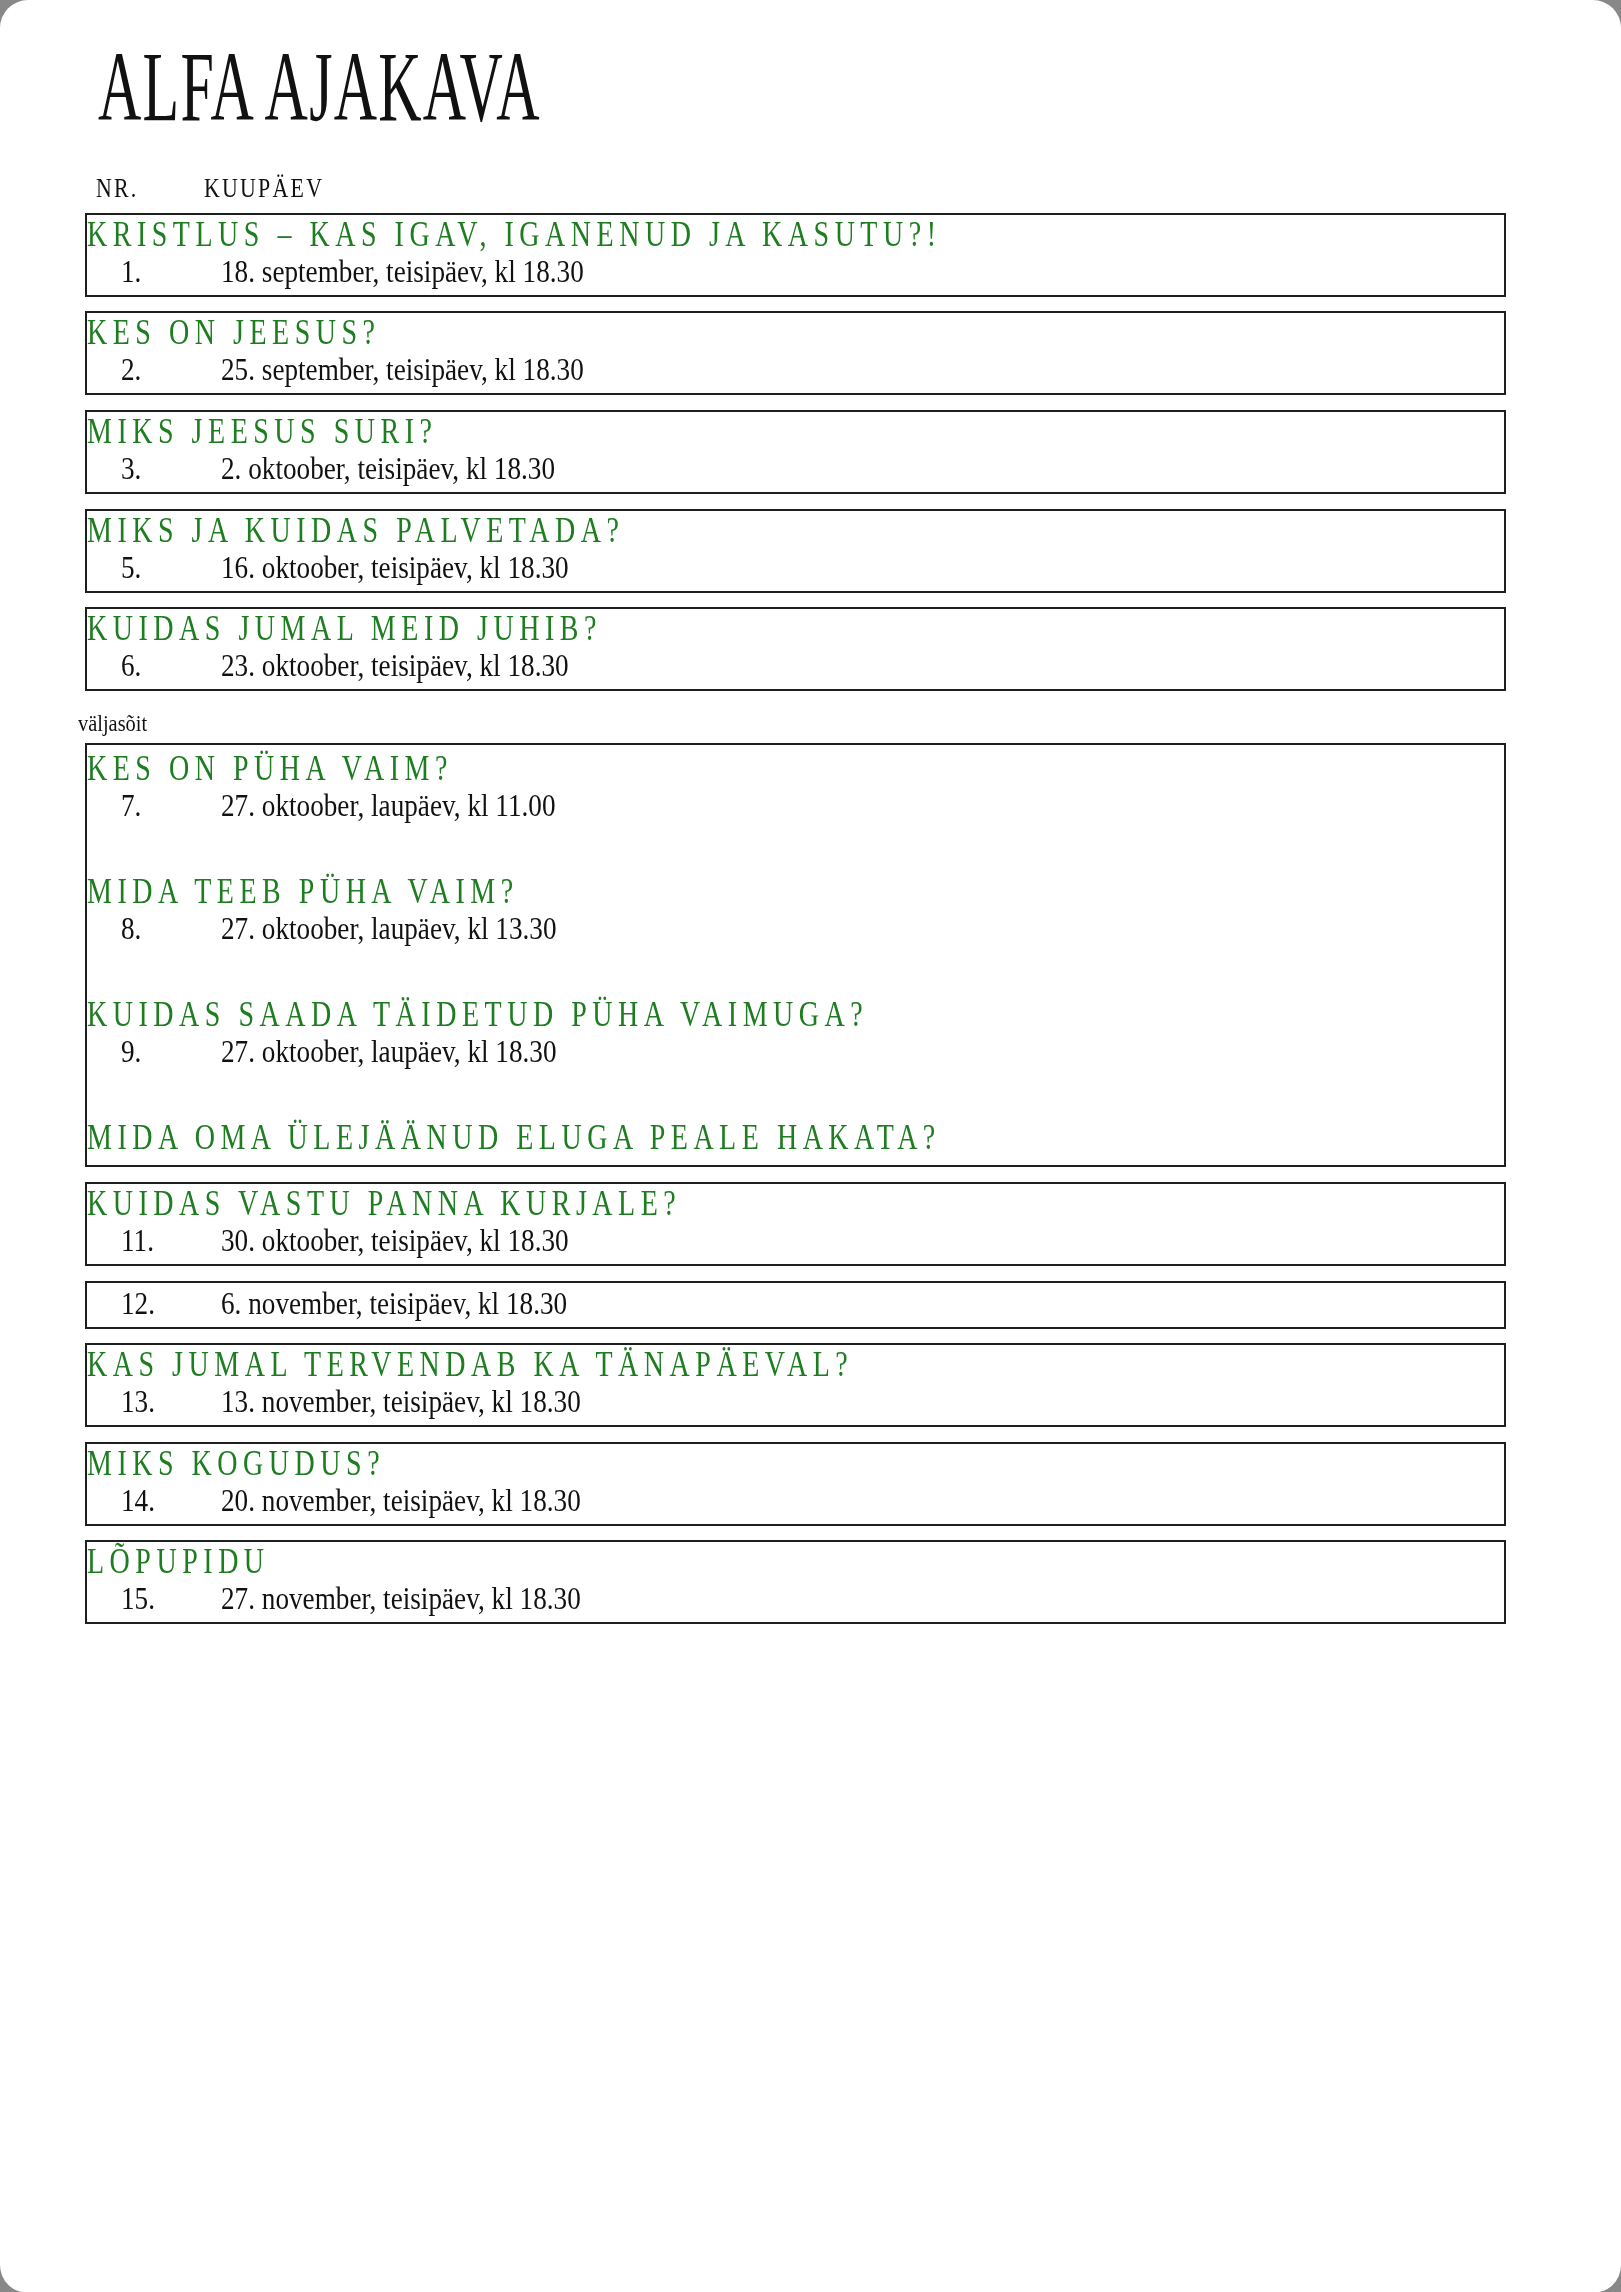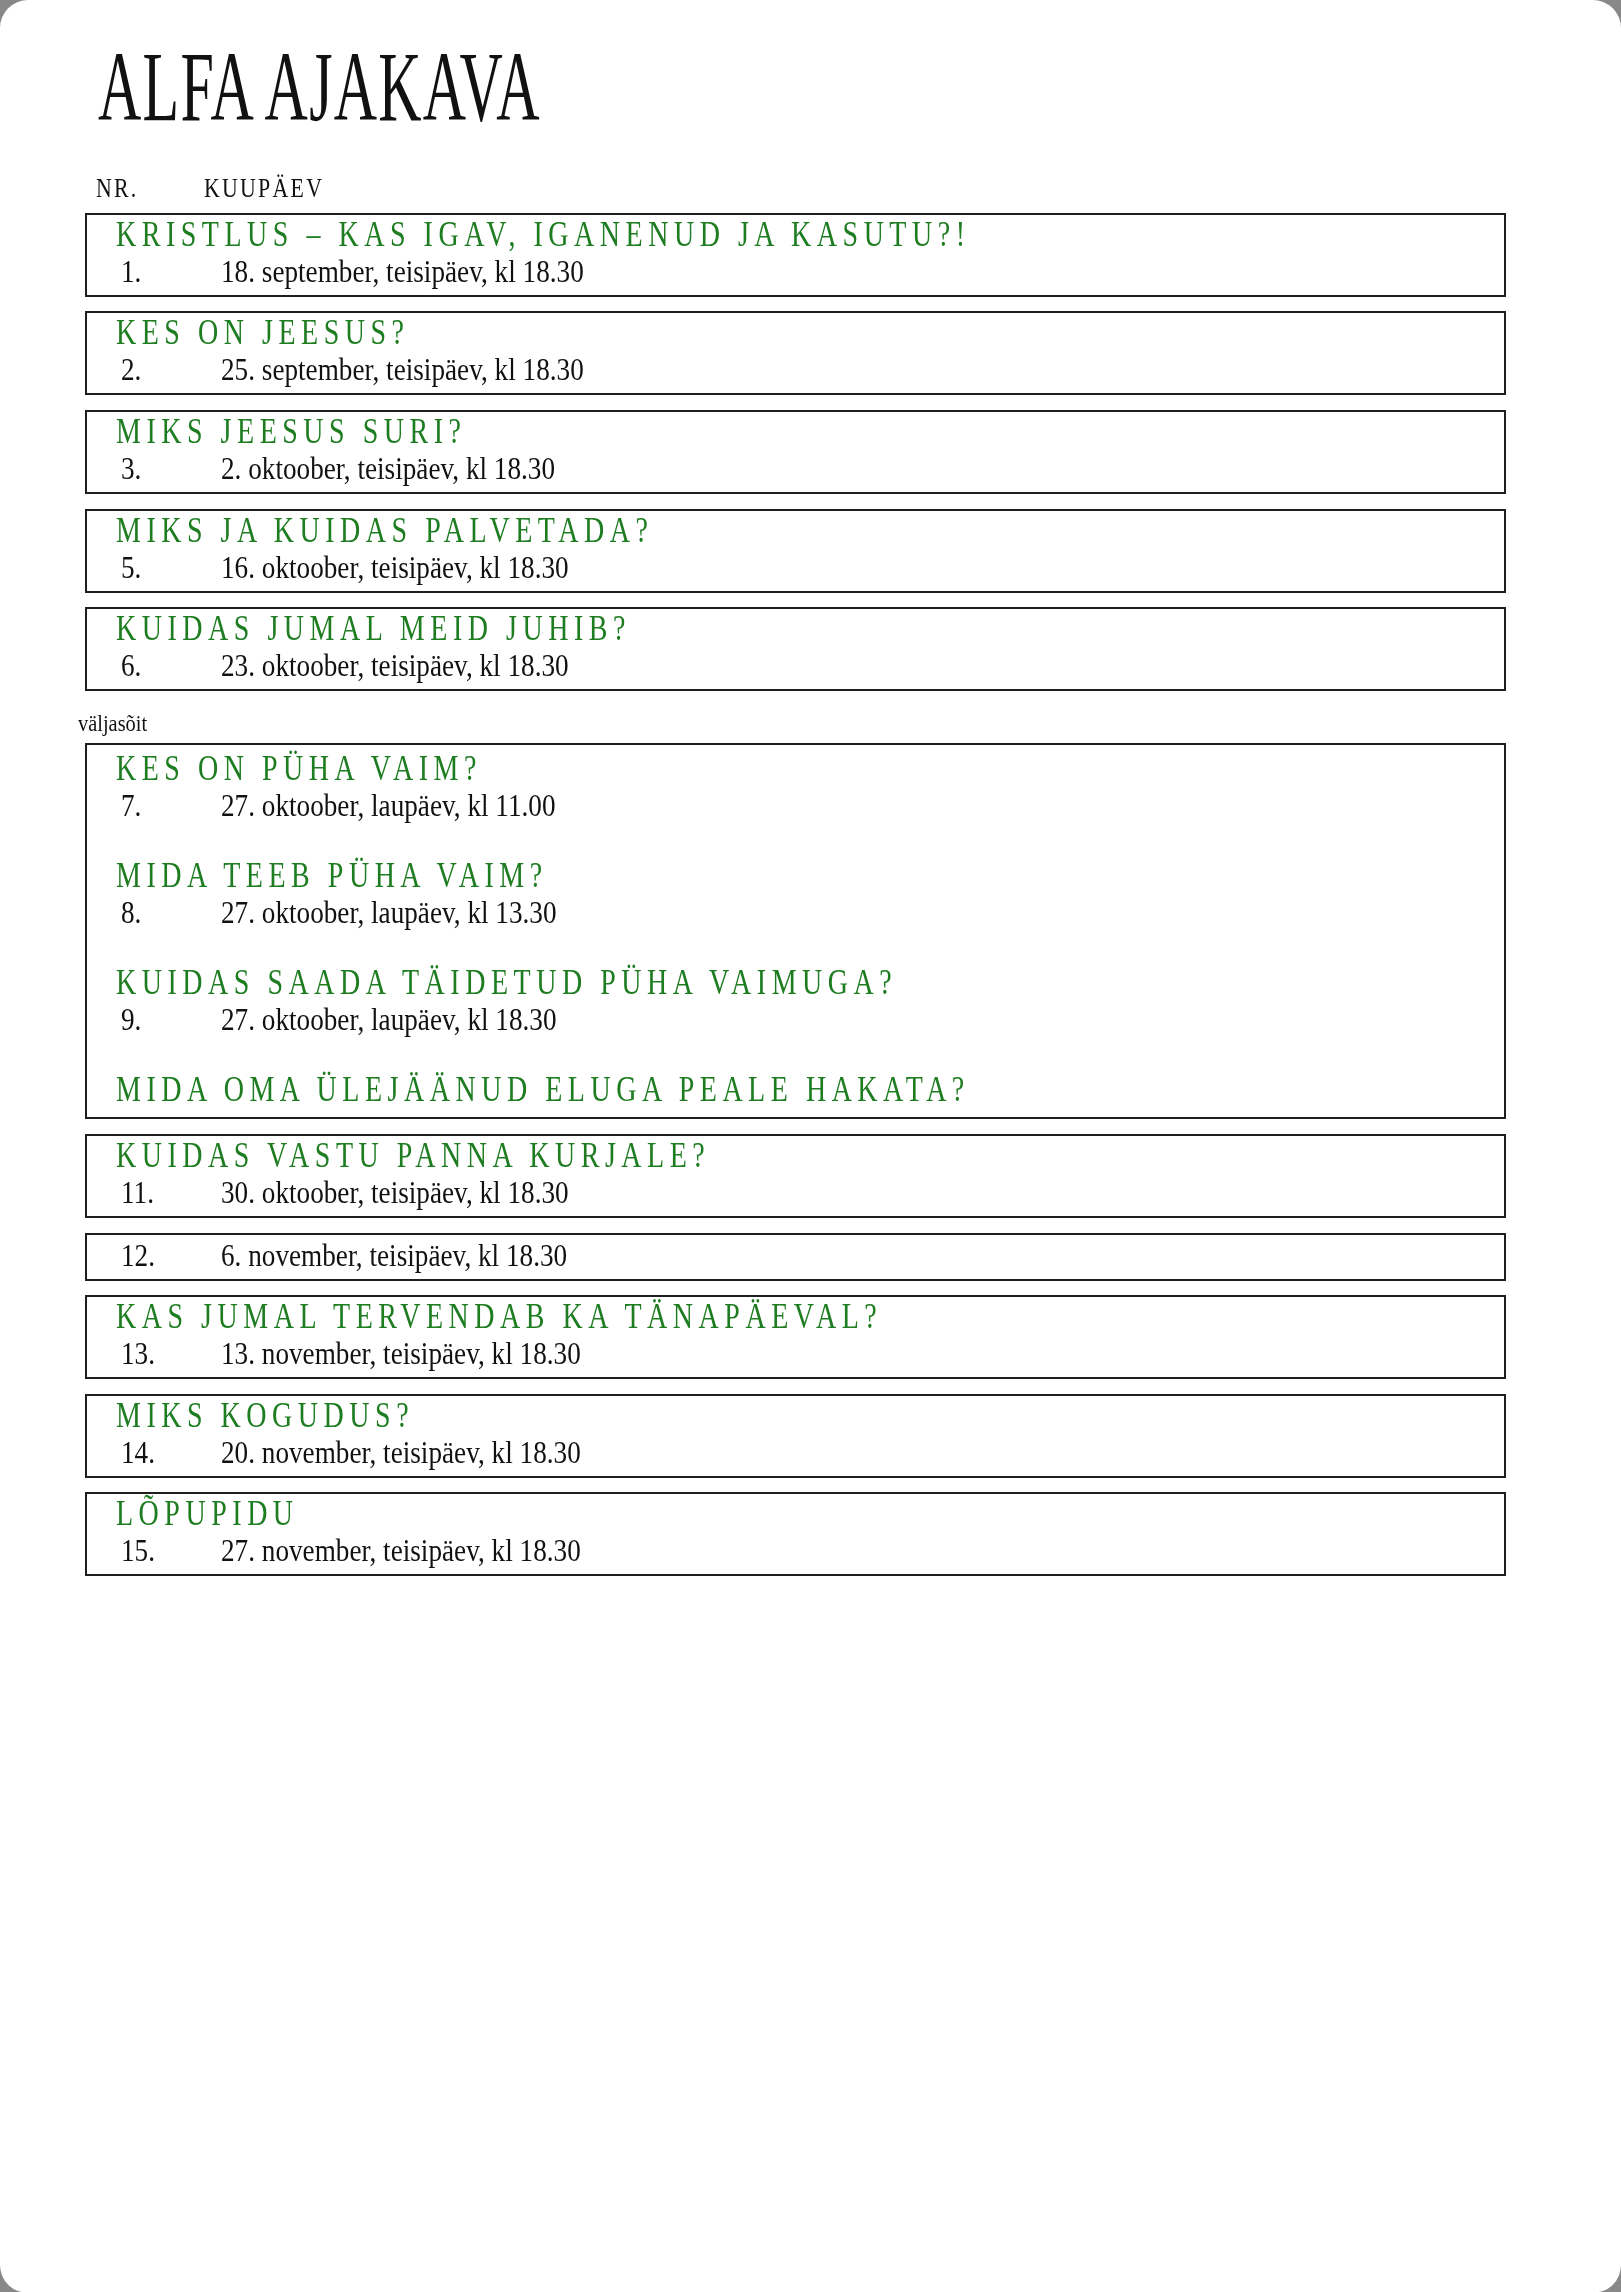--- a/index.html
+++ b/index.html
@@ -46,21 +46,21 @@
   .box{
     width:1421px;
     margin:0 0 14.7px 85px;
     border:2px solid var(--border);
     padding:2px 0 5.9px 0;
     background:var(--background);
   }
   .h{
     line-height:35px;
     height:36px;
-    padding-left:29px;
+    padding-left:0;
     white-space:nowrap;
   }
   .h .cx{
     color:var(--heading-green);
     font-size:35px;
     letter-spacing:6.9px;
     transform:scaleX(0.80);
   }
   .d{
     line-height:36px;
@@ -72,21 +72,21 @@
   .d .cell-n{display:inline-block;width:100px;margin-left:8.8px;vertical-align:top;}
   .d .cx{transform:scaleX(0.85);}
   .outing-label{
     margin:11.8px 0 2px 78px;
     font-size:24px;
     line-height:35px;
     white-space:nowrap;
   }
   .outing-label .cx{transform:scaleX(0.85);}
   .box.big{padding:5.9px 0 9.8px 0;}
-  .box.big .pair + .pair{margin-top:35px;}
+  .box.big .pair + .pair{margin-top:51px;}
 </style>
 </head>
 <body>
 
 <div class="page">
 
   <h1 class="title"><span class="cx">ALFA AJAKAVA</span></h1>
 
   <div class="cols">
     <span class="cell-nr"><span class="cx">NR.</span></span><span class="cx">KUUPÄEV</span>

